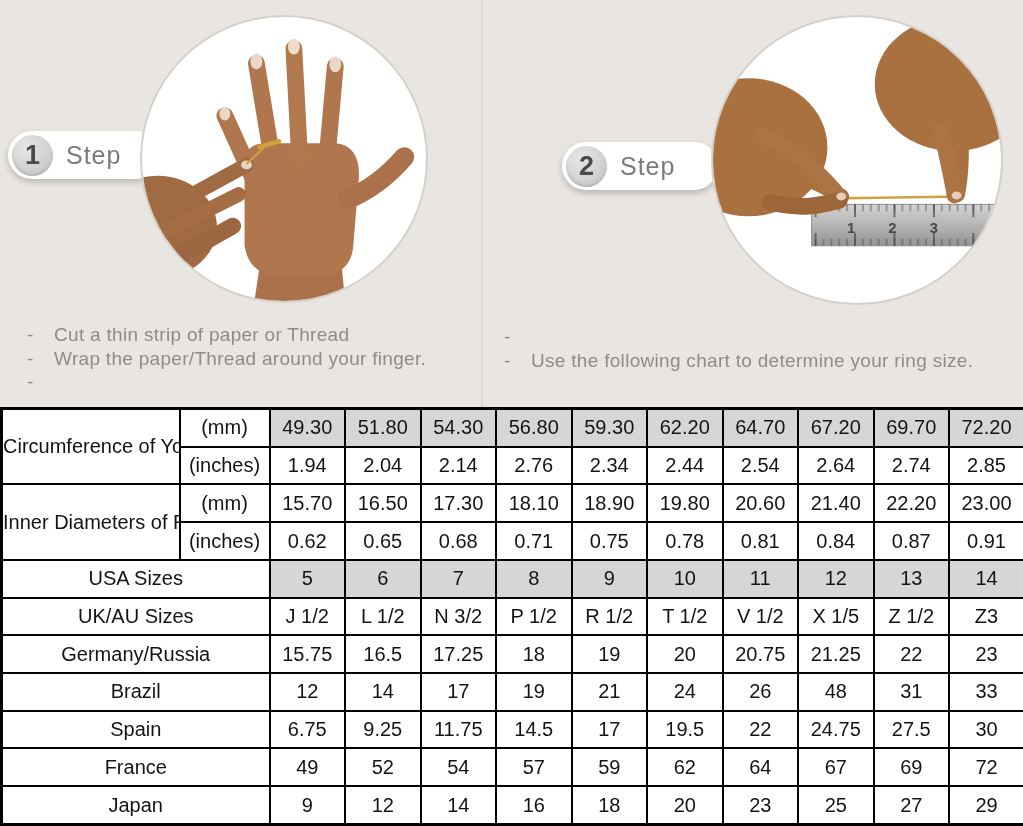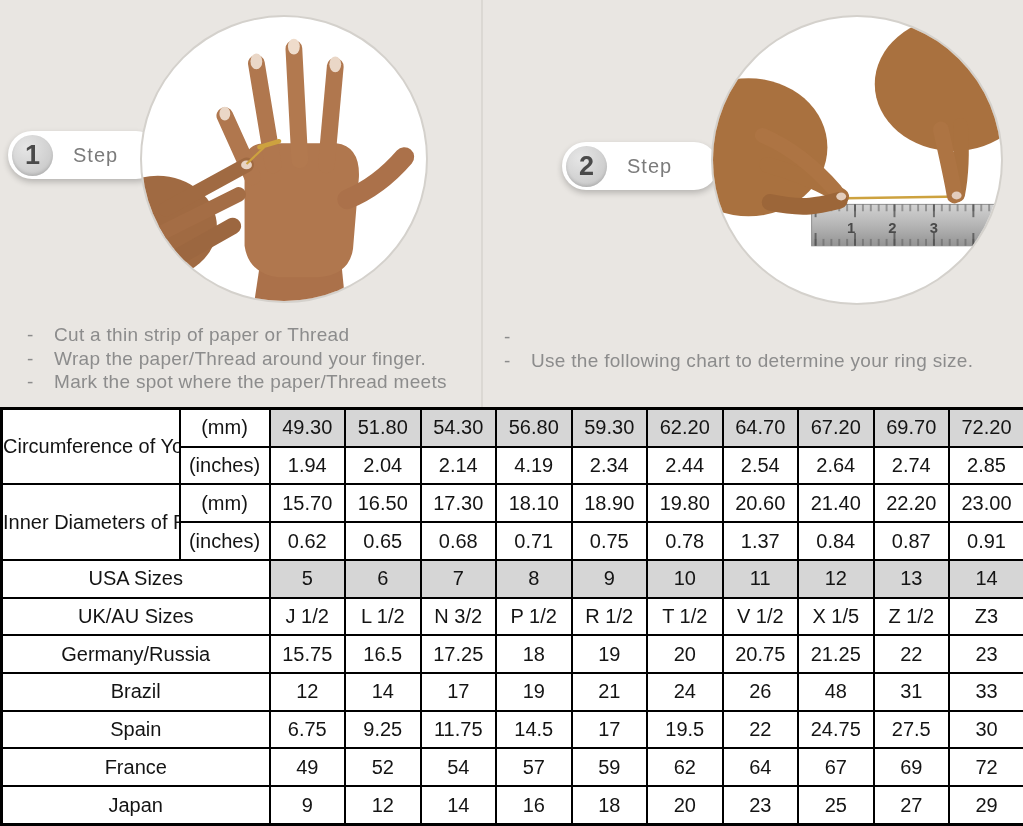--- a/index.html
+++ b/index.html
@@ -23,21 +23,21 @@
   }
   #pill1{left:8px;top:131px;width:152px;height:48px;}
   #pill2{left:562px;top:142px;width:156px;height:48px;}
   .pill-num{
     width:41px;height:41px;margin-left:4px;border-radius:50%;
     background:radial-gradient(circle at 35% 30%, #e6e6e6, #c2c2c2);
     box-shadow:inset 0 -2px 3px rgba(0,0,0,0.12);
     color:#4a4a4a;font-size:27px;font-weight:bold;
     display:flex;align-items:center;justify-content:center;
   }
-  .pill-label{margin-left:20px;font-size:20px;color:#7b7b7b;letter-spacing:1px;text-align:right;}
+  .pill-label{margin-left:13px;font-size:25px;color:#7b7b7b;letter-spacing:1px;text-align:right;}
   .instr{position:absolute;color:#8c8c8c;font-size:19px;line-height:23.5px;letter-spacing:0.3px;}
   #instr1{left:27px;top:323px;width:450px;}
   #instr2{left:504px;top:325px;width:515px;}
   .instr-line{display:flex;}
   .instr-line .bullet{width:27px;flex:none;}
   
   .chart{position:absolute;left:0;top:407px;width:1023px;height:419px;background:#fff;}
   table.sizes{
     border-collapse:collapse;table-layout:fixed;width:1023px;height:419px;
     border:3px solid #000;background:#fff;
@@ -96,21 +96,20 @@
         <div class="instr-line">
           <span class="bullet">-</span>
           <span>Cut a thin strip of paper or Thread</span>
         </div>
         <div class="instr-line">
           <span class="bullet">-</span>
           <span>Wrap the paper/Thread around your finger.</span>
         </div>
         <div class="instr-line">
           <span class="bullet">-</span>
-          <span>Mark the spot where the paper/Thread meets</span>
         </div>
       </div>
 
     <div class="pill" id="pill2">
       <div class="pill-num">2</div>
       <div class="pill-label">Step</div>
     </div>
 
     <div class="photo-circle" id="circle2">
       <svg viewBox="0 0 292 290">
@@ -194,21 +193,21 @@
             <td class="val-cell shaded">64.70</td>
             <td class="val-cell shaded">67.20</td>
             <td class="val-cell shaded">69.70</td>
             <td class="val-cell shaded">72.20</td>
           </tr>
           <tr>
             <td class="unit-cell">(inches)</td>
             <td class="val-cell">1.94</td>
             <td class="val-cell">2.04</td>
             <td class="val-cell">2.14</td>
-            <td class="val-cell">4.19</td>
+            <td class="val-cell">2.76</td>
             <td class="val-cell">2.34</td>
             <td class="val-cell">2.44</td>
             <td class="val-cell">2.54</td>
             <td class="val-cell">2.64</td>
             <td class="val-cell">2.74</td>
             <td class="val-cell">2.85</td>
           </tr>
           <tr>
             <td class="group-label" rowspan="2">Inner Diameters of Rings</td>
             <td class="unit-cell">(mm)</td>
@@ -224,21 +223,21 @@
             <td class="val-cell">23.00</td>
           </tr>
           <tr>
             <td class="unit-cell">(inches)</td>
             <td class="val-cell">0.62</td>
             <td class="val-cell">0.65</td>
             <td class="val-cell">0.68</td>
             <td class="val-cell">0.71</td>
             <td class="val-cell">0.75</td>
             <td class="val-cell">0.78</td>
-            <td class="val-cell">1.37</td>
+            <td class="val-cell">0.81</td>
             <td class="val-cell">0.84</td>
             <td class="val-cell">0.87</td>
             <td class="val-cell">0.91</td>
           </tr>
           <tr>
             <td class="row-label" colspan="2">USA Sizes</td>
             <td class="val-cell shaded">5</td>
             <td class="val-cell shaded">6</td>
             <td class="val-cell shaded">7</td>
             <td class="val-cell shaded">8</td>

